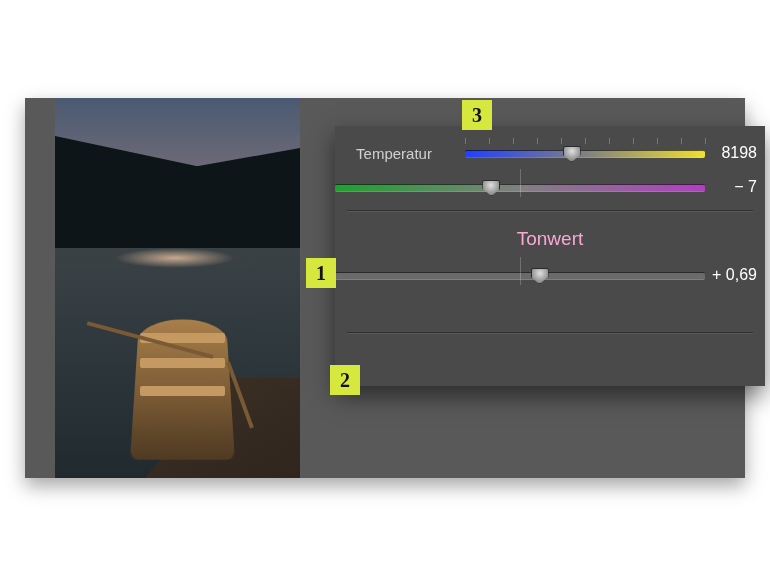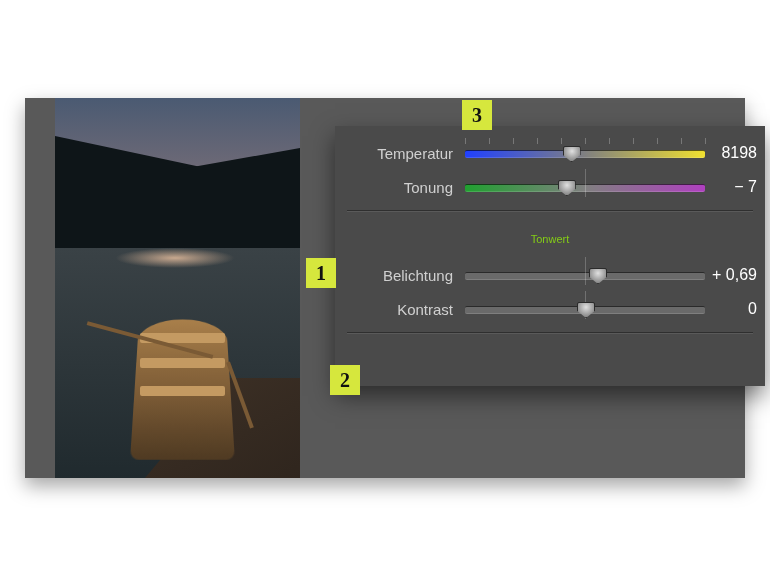--- a/index.html
+++ b/index.html
@@ -14,30 +14,30 @@
   .dock{position:absolute;left:90px;bottom:0;width:250px;height:100px;background:linear-gradient(135deg,#3a2e24 0%,#2b221b 100%);transform:skewX(-40deg);transform-origin:bottom left}
   .boat{position:absolute;left:45px;top:200px;width:165px;height:160px}
   .hull{position:absolute;left:35px;top:10px;width:95px;height:150px;background:linear-gradient(to bottom,#a97f4a 0%,#7a5a35 60%,#4f3a22 100%);border-radius:50% 50% 8px 8px / 18% 18% 8px 8px;transform:perspective(300px) rotateX(22deg)}
   .bench{position:absolute;left:40px;width:85px;height:10px;background:#c49a62;border-radius:2px}
   .b1{top:35px}.b2{top:60px}.b3{top:88px}
   .oar{position:absolute;left:-15px;top:40px;width:130px;height:4px;background:#7a5a35;transform:rotate(15deg)}
   .oar2{position:absolute;right:-10px;top:95px;width:70px;height:4px;background:#7a5a35;transform:rotate(70deg)}
   
   .panel{position:absolute;left:310px;top:28px;width:430px;height:260px;background:#4a4a4a;box-shadow:0 10px 22px rgba(0,0,0,.5)}
   .row{position:absolute;left:0;right:0;height:34px;display:flex;align-items:center}
-  .lbl{width:130px;text-align:right;color:#d0d0d0;font-size:15px;padding-right:12px;box-sizing:border-box}
+  .lbl{width:130px;text-align:center;color:#d0d0d0;font-size:15px;padding-right:12px;box-sizing:border-box}
   .val{width:60px;color:#fff;font-size:16px;text-align:right;padding-right:8px;box-sizing:border-box}
   .slider{position:relative;flex:1;height:16px}
   .track{position:absolute;left:0;right:0;top:5px;height:6px;border-radius:2px;border-top:1px solid rgba(0,0,0,.6);border-bottom:1px solid rgba(255,255,255,.15)}
   .tick{position:absolute;top:-10px;bottom:-2px;width:1px;background:rgba(255,255,255,.22)}
   .handle{position:absolute;top:1px;width:16px;height:14px;margin-left:-8px;background:radial-gradient(circle at 50% 30%,#e0e0e0 0%,#9a9a9a 60%,#6e6e6e 100%);border:1px solid #2b2b2b;border-radius:2px;clip-path:polygon(50% 100%,100% 55%,100% 0,0 0,0 55%)}
   .ticks{position:absolute;left:0;right:0;top:-7px;height:6px}
   .ticks span{display:block;position:absolute;top:0;width:1px;height:6px;background:rgba(255,255,255,.25)}
   .sep{position:absolute;left:12px;right:12px;height:0;border-top:1px solid #2f2f2f;border-bottom:1px solid #5a5a5a}
-  .section-title{color:#84cc16;font-size:11px}
+  .section-title{color:#f9a8d4;font-size:19px}
   .auto-btn{position:absolute;right:14px;background:#5c5c5c;color:#eaeaea;font-size:14px;padding:4px 14px;border-radius:12px;border:1px solid #3a3a3a;cursor:pointer}
   
   .track-temp{background:linear-gradient(to right,#2040ff 0%,#808080 50%,#f0e030 100%)}
   .track-tint{background:linear-gradient(to right,#20a030 0%,#808080 50%,#b040c0 100%)}
   .track-gray{background:#6a6a6a}
   
   .badge{position:absolute;width:30px;height:30px;background:#d6e73d;color:#111;font-weight:bold;font-size:20px;display:flex;align-items:center;justify-content:center;font-family:Georgia,serif}
 </style>
 </head>
 <body>
@@ -79,54 +79,43 @@
             <span style="left:90%"></span>
             <span style="left:100%"></span>
           </div>
         <div class="track track-temp"></div>
         <div class="handle" style="left:44%"></div>
       </div>
       <div class="val">8198</div>
     </div>
 
     <div class="row" style="top:44px">
-      <div class="lbl">Tonung</div>
       <div class="slider">
         <div class="track track-tint"></div>
         <div class="tick" style="left:50%"></div>
         <div class="handle" style="left:42%"></div>
       </div>
       <div class="val">− 7</div>
     </div>
 
     <div class="sep" style="top:84px"></div>
 
     <div class="row" style="top:96px;justify-content:center">
       <div class="section-title" style="position:absolute;left:0;right:0;text-align:center">Tonwert</div>
     </div>
 
     <div class="row" style="top:132px">
-      <div class="lbl">Belichtung</div>
       <div class="slider">
         <div class="track track-gray"></div>
         <div class="tick" style="left:50%"></div>
         <div class="handle" style="left:55%"></div>
       </div>
       <div class="val">+ 0,69</div>
     </div>
 
-    <div class="row" style="top:166px">
-      <div class="lbl">Kontrast</div>
-      <div class="slider">
-        <div class="track track-gray"></div>
-        <div class="tick" style="left:50%"></div>
-        <div class="handle" style="left:50%"></div>
-      </div>
-      <div class="val">0</div>
-    </div>
 
     <div class="sep" style="top:206px"></div>
 
 
   </div>
 </div>
 
 <div class="badge" style="left:462px;top:100px">3</div>
 <div class="badge" style="left:306px;top:258px">1</div>
 <div class="badge" style="left:330px;top:365px">2</div>

